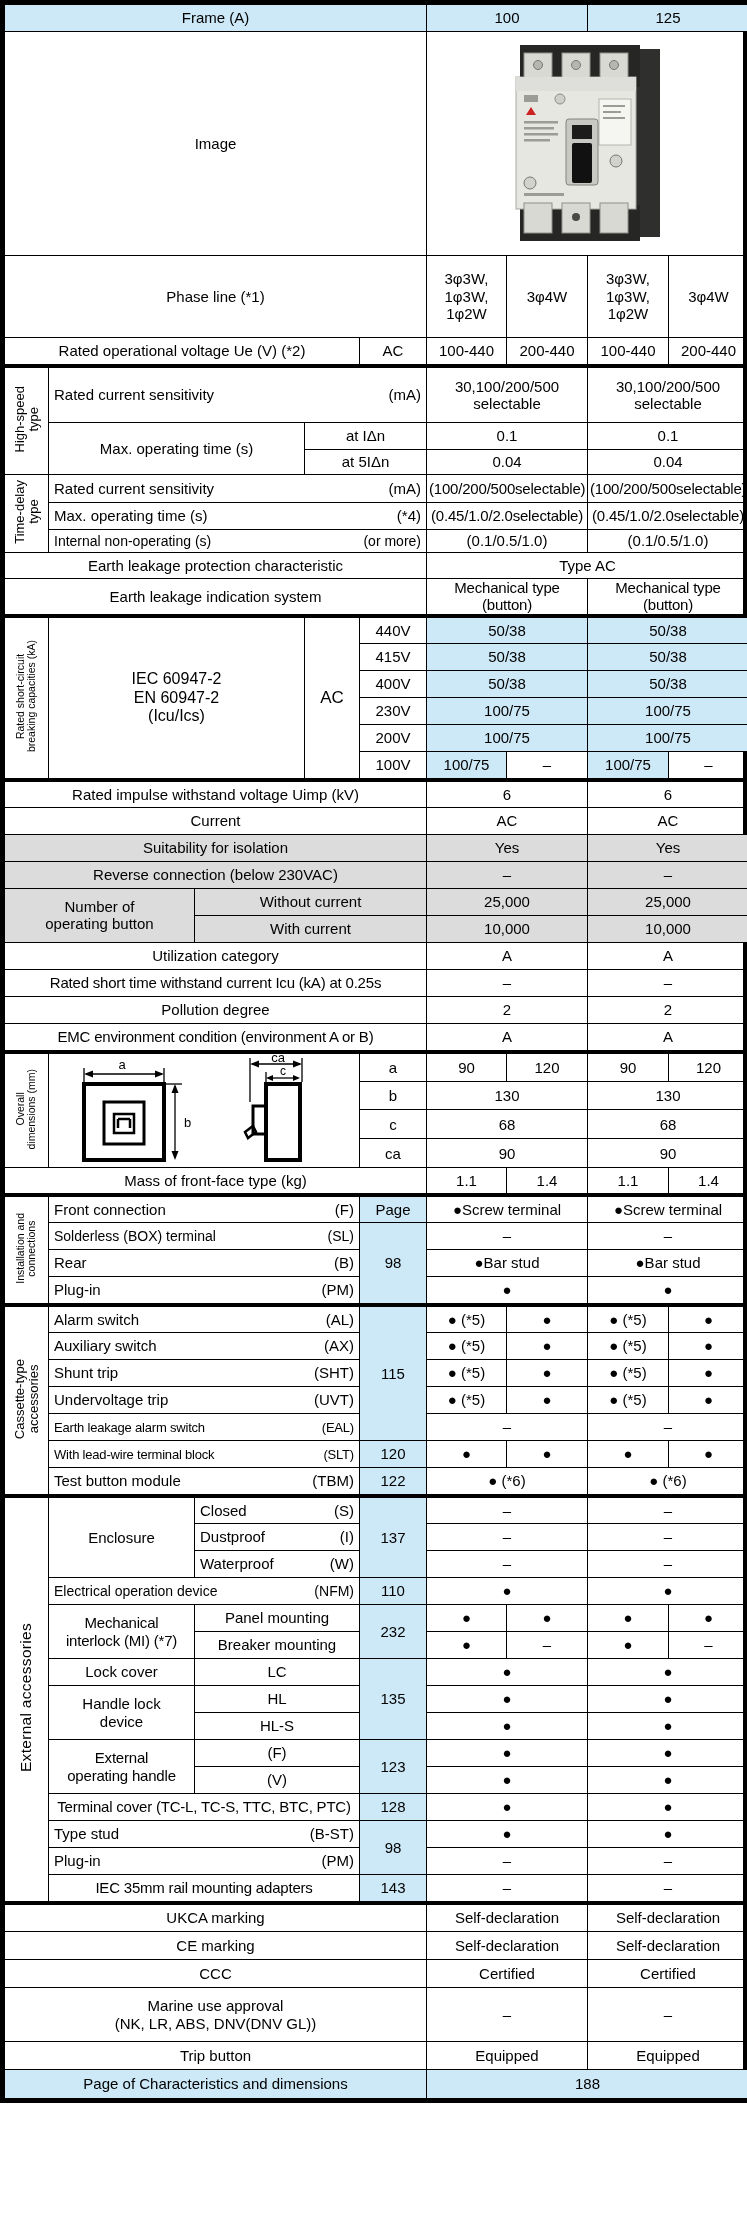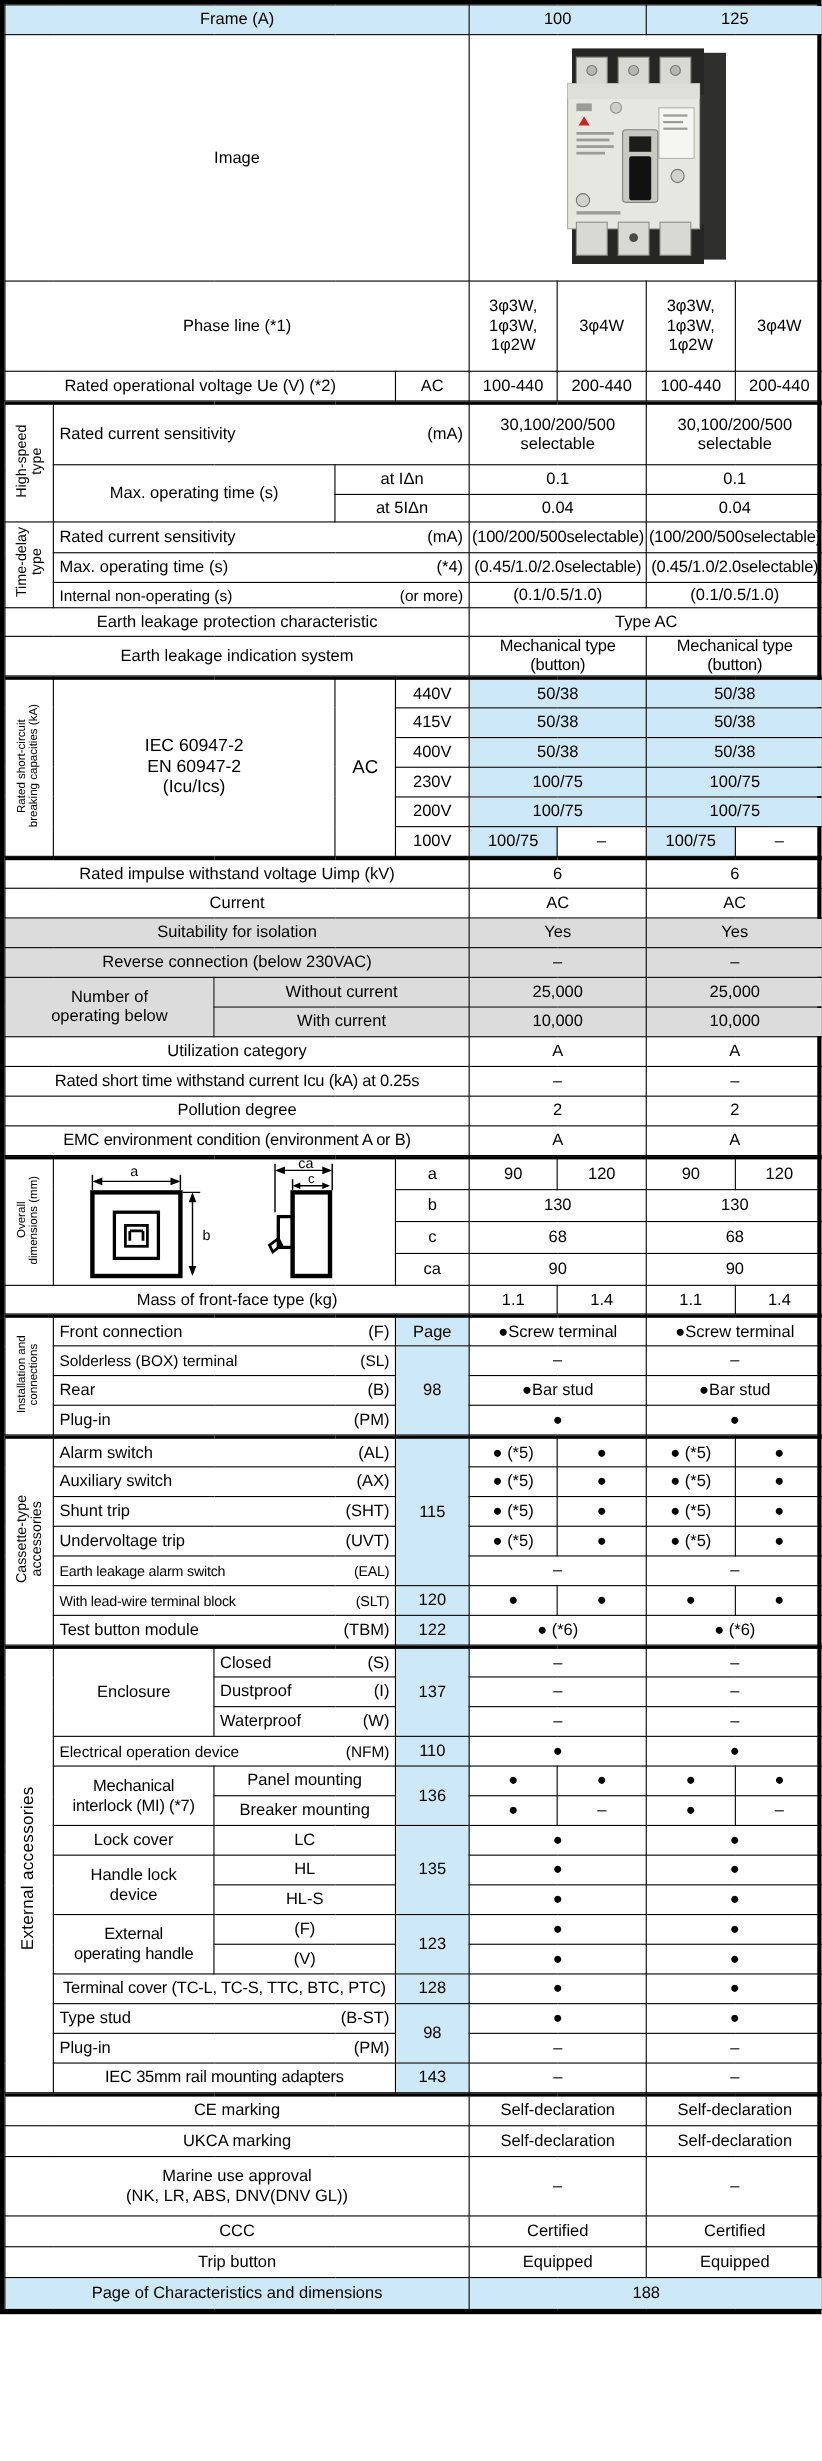--- a/index.html
+++ b/index.html
@@ -277,21 +277,21 @@
       <td colspan="2" class="gray">Yes</td>
       <td colspan="2" class="gray">Yes</td>
     </tr>
     <tr>
       <td colspan="5" class="gray">Reverse connection (below 230VAC)</td>
       <td colspan="2" class="gray">–</td>
       <td colspan="2" class="gray">–</td>
     </tr>
     <tr>
       <td colspan="2" rowspan="2" class="gray pre">Number of
-operating below</td>
+operating button</td>
       <td colspan="3" class="gray">Without current</td>
       <td colspan="2" class="gray">25,000</td>
       <td colspan="2" class="gray">25,000</td>
     </tr>
     <tr>
       <td colspan="3" class="gray">With current</td>
       <td colspan="2" class="gray">10,000</td>
       <td colspan="2" class="gray">10,000</td>
     </tr>
     <tr>
@@ -614,21 +614,21 @@
             </div>
       </td>
       <td class="blue">110</td>
       <td colspan="2">●</td>
       <td colspan="2">●</td>
     </tr>
     <tr>
       <td rowspan="2" class="pre cond12">Mechanical
 interlock (MI) (*7)</td>
       <td colspan="2">Panel mounting</td>
-      <td rowspan="2" class="blue">136</td>
+      <td rowspan="2" class="blue">232</td>
       <td>●</td>
       <td>●</td>
       <td>●</td>
       <td>●</td>
     </tr>
     <tr>
       <td colspan="2">Breaker mounting</td>
       <td>●</td>
       <td>–</td>
       <td>●</td>
@@ -709,40 +709,40 @@
         <col style="width:110px">
         <col style="width:55px">
         <col style="width:67px">
         <col style="width:80px">
         <col style="width:81px">
         <col style="width:81px">
         <col style="width:80px">
       </colgroup>
     <tbody>
         <tr style="height:28px">
+      <td colspan="5">UKCA marking</td>
+      <td colspan="2" class="f14">Self-declaration</td>
+      <td colspan="2" class="f14">Self-declaration</td>
+    </tr>
+    <tr style="height:28px">
       <td colspan="5">CE marking</td>
       <td colspan="2" class="f14">Self-declaration</td>
       <td colspan="2" class="f14">Self-declaration</td>
-    </tr>
-    <tr style="height:28px">
-      <td colspan="5">UKCA marking</td>
-      <td colspan="2" class="f14">Self-declaration</td>
-      <td colspan="2" class="f14">Self-declaration</td>
-    </tr>
-    <tr style="height:54px">
-      <td colspan="5" class="pre">Marine use approval
-(NK, LR, ABS, DNV(DNV GL))</td>
-      <td colspan="2">–</td>
-      <td colspan="2">–</td>
     </tr>
     <tr style="height:28px">
       <td colspan="5">CCC</td>
       <td colspan="2">Certified</td>
       <td colspan="2">Certified</td>
     </tr>
+    <tr style="height:54px">
+      <td colspan="5" class="pre">Marine use approval
+(NK, LR, ABS, DNV(DNV GL))</td>
+      <td colspan="2">–</td>
+      <td colspan="2">–</td>
+    </tr>
     <tr style="height:28px">
       <td colspan="5">Trip button</td>
       <td colspan="2">Equipped</td>
       <td colspan="2">Equipped</td>
     </tr>
     <tr style="height:29px">
       <td colspan="5" class="blue left">Page of Characteristics and dimensions</td>
       <td colspan="4" class="blue">188</td>
     </tr>
   </tbody>

